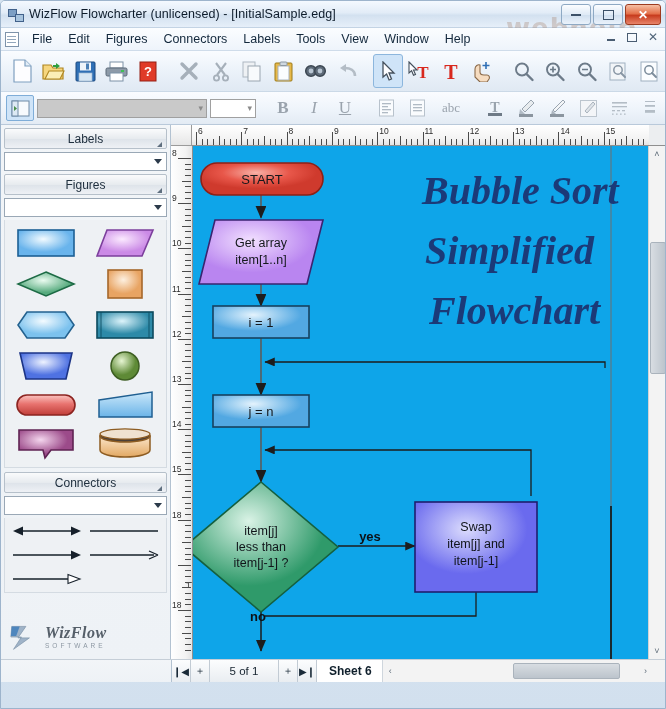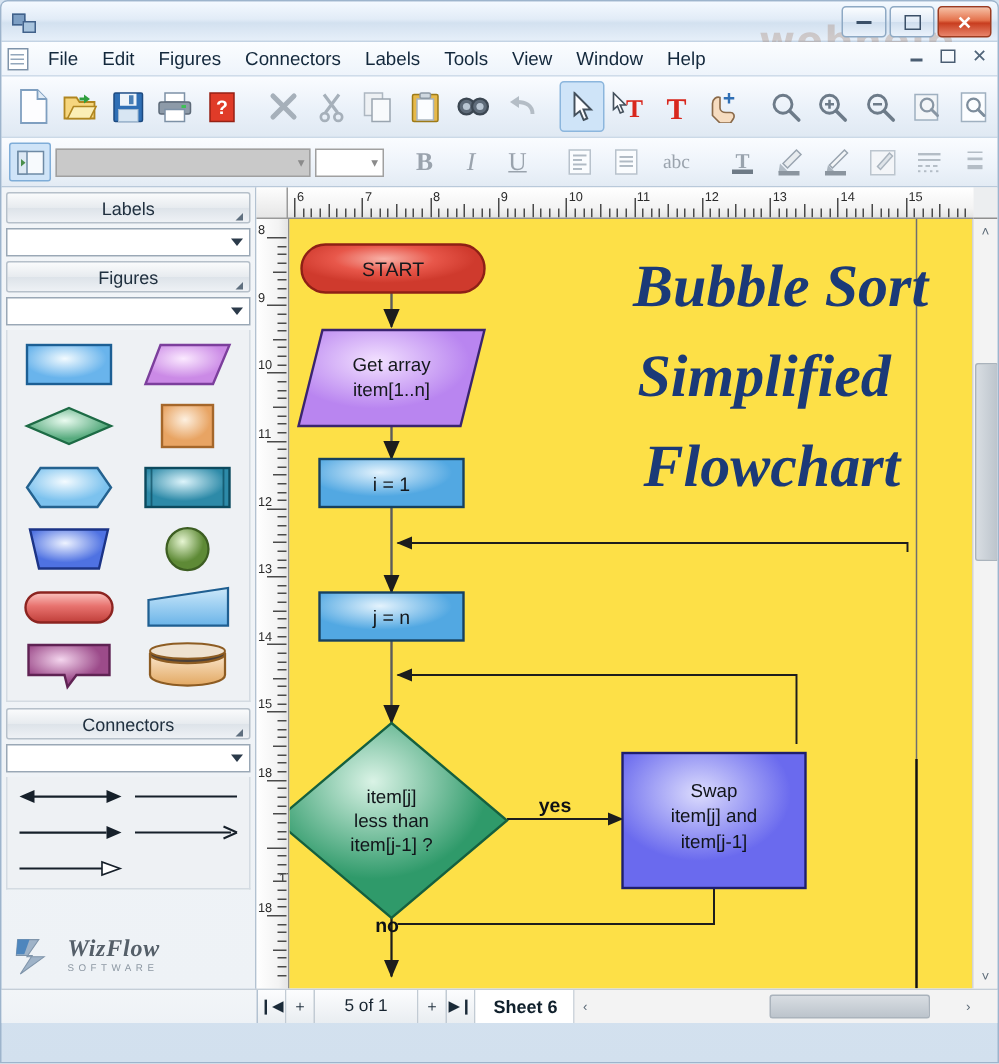--- a/index.html
+++ b/index.html
@@ -157,21 +157,21 @@
   
   .canvaswrap{flex:1;display:flex;flex-direction:column;position:relative;background:#f0f0f0;}
   .rulerrow{display:flex;height:21px;}
   .corner{width:21px;height:21px;background:linear-gradient(180deg,#fdfdfd,#e6e6e6);border-right:1px solid #9a9a9a;border-bottom:1px solid #9a9a9a;box-sizing:border-box;}
   .hruler{flex:1;position:relative;background:linear-gradient(180deg,#ffffff 0%,#f3f3f3 70%,#e4e4e4 100%);border-bottom:1px solid #8f8f8f;overflow:hidden;}
   .vruler{width:21px;position:relative;background:linear-gradient(90deg,#ffffff 0%,#f3f3f3 70%,#e4e4e4 100%);border-right:1px solid #8f8f8f;overflow:hidden;}
   .rtick{position:absolute;background:#4a4a4a;}
   .rlab{position:absolute;font-size:8.5px;color:#2b2b2b;font-family:"Liberation Sans",sans-serif;}
   .canvasrow{flex:1;display:flex;overflow:hidden;}
   .sheet{
-    flex:1;position:relative;background:#fde047;overflow:hidden;
+    flex:1;position:relative;background:#0ea5e9;overflow:hidden;
   }
   .vscroll{
     width:16px;background:#f3f3f3;border-left:1px solid #d3d3d3;position:relative;
     display:flex;flex-direction:column;align-items:center;
   }
   .sarrow{width:16px;height:16px;display:flex;align-items:center;justify-content:center;color:#5d6b78;font-size:9px;}
   .vthumb{position:absolute;left:1px;width:14px;top:96px;height:130px;background:linear-gradient(90deg,#d8dde2,#bcc4cc);border:1px solid #aab3bc;border-radius:2px;}
 
   
   .fc{position:absolute;left:0;top:0;}
@@ -214,20 +214,21 @@
 <body>
 
 <div class="app">
 
   <div class="titlebar">
     <div class="app-icon">
       <span class="ln"></span>
         <span class="sq1"></span>
         <span class="sq2"></span>
     </div>
+    <span class="title-text">WizFlow Flowcharter (unlicensed) - [InitialSample.edg]</span>
     <div class="watermark">webhelp</div>
     <div class="winbtns">
       <div class="winbtn">
           <span class="mini"></span>
         </div>
       <div class="winbtn">
           <span class="box"></span>
         </div>
       <div class="winbtn close">✕</div>
     </div>

